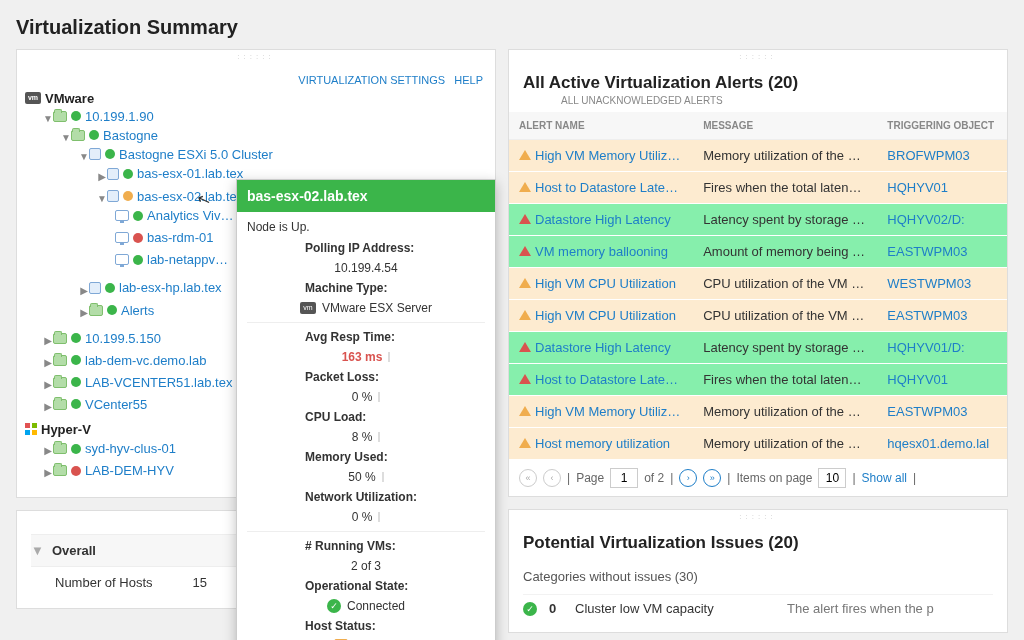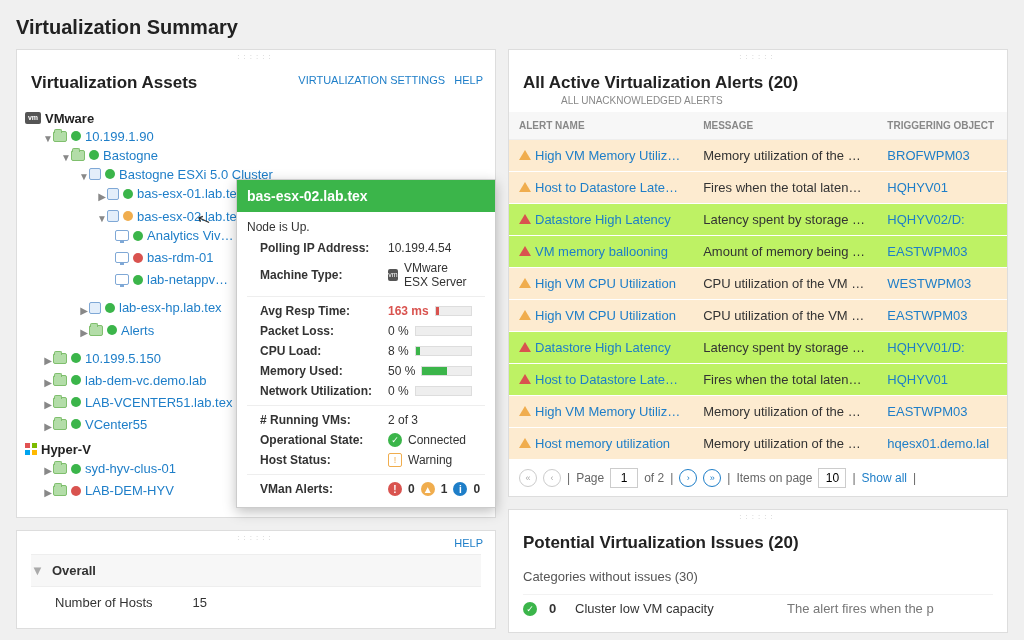--- a/index.html
+++ b/index.html
@@ -40,21 +40,21 @@
 .icon-folder::before { content: ""; position: absolute; top: -3px; left: 0; width: 6px; height: 3px; background: #b3dda8; border: 1px solid #7fbf6d; border-bottom: none; border-radius: 2px 2px 0 0; }
 .icon-server { display: inline-block; width: 12px; height: 12px; background: #e3eefa; border: 1px solid #7fa8d6; border-radius: 2px; }
 .icon-vm { display: inline-block; width: 14px; height: 11px; background: #fff; border: 1px solid #7fa8d6; border-radius: 2px; position: relative; }
 .icon-vm::after { content: ""; position: absolute; bottom: -3px; left: 4px; width: 4px; height: 2px; background: #7fa8d6; }
 .cursor { position: absolute; pointer-events: none; font-size: 16px; transform: rotate(-20deg); }
 
 
 .tooltip-pop { position: absolute; left: 220px; top: 130px; width: 260px; background: #fff; border: 1px solid #ccc; box-shadow: 0 4px 12px rgba(0,0,0,0.25); z-index: 20; font-size: 12px; }
 .tooltip-head { background: #3bb54a; color: #fff; padding: 8px 10px; font-weight: 700; font-size: 14px; }
 .tooltip-body { padding: 8px 10px; }
-.tooltip-body .row { display: flex; align-items: center; padding: 3px 13px; gap: 6px; }
+.tooltip-body .row { display: flex; align-items: center; padding: 3px 13px; gap: 6px; flex-direction: column; }
 .tooltip-body .lbl { font-weight: 700; width: 122px; flex-shrink: 0; }
 .tooltip-body .val { flex: 1; display: flex; align-items: center; gap: 6px; }
 .sep { border-top: 1px solid #eee; margin: 4px 0; }
 .bar { flex: 1; height: 10px; background: #eee; border: 1px solid #ddd; position: relative; }
 .bar > span { position: absolute; left: 0; top: 0; bottom: 0; }
 .bar .fill.red { background: #d9534f; }
 .bar .fill.green { background: #3bb54a; }
 .red-txt { color: #d9534f; font-weight: 700; }
 .icon-check { display: inline-flex; width: 14px; height: 14px; border-radius: 50%; background: #3bb54a; color: #fff; align-items: center; justify-content: center; font-size: 9px; }
 .icon-warn-sm { display: inline-flex; width: 14px; height: 14px; background: #fff; border: 1px solid #f0ad4e; align-items: center; justify-content: center; font-size: 9px; color: #f0ad4e; border-radius: 2px; }
@@ -62,21 +62,21 @@
 .bc-red { background: #d9534f; }
 .bc-ylw { background: #f0ad4e; }
 .bc-blu { background: #1e7ec8; }
 
 
 .tbl { width: 100%; border-collapse: collapse; font-size: 13px; }
 .tbl th { background: #f7f7f7; text-align: left; padding: 8px 10px; font-size: 10px; color: #888; text-transform: uppercase; border-bottom: 1px solid #eee; font-weight: 600; }
 .tbl td { padding: 8px 10px; border-bottom: 1px solid #fff; white-space: nowrap; overflow: hidden; text-overflow: ellipsis; max-width: 180px; }
 .tbl td.link { color: #1e7ec8; cursor: pointer; }
 .tbl tr.sev-warn { background: #fdebd0; }
-.tbl tr.sev-crit { background: #bef264; }
+.tbl tr.sev-crit { background: #86efac; }
 .tri { display: inline-block; width: 0; height: 0; border-left: 6px solid transparent; border-right: 6px solid transparent; margin-right: 4px; }
 .tri.warn { border-bottom: 10px solid #f0ad4e; }
 .tri.crit { border-bottom: 10px solid #d9534f; }
 
 .pager { padding: 8px 10px; font-size: 12px; color: #666; display: flex; align-items: center; gap: 6px; }
 .pager input { width: 28px; text-align: center; border: 1px solid #ccc; padding: 2px; font-size: 12px; }
 .pager .pbtn { display: inline-flex; width: 18px; height: 18px; border: 1px solid #ccc; border-radius: 50%; align-items: center; justify-content: center; color: #aaa; font-size: 9px; cursor: pointer; }
 .pager .pbtn.active { color: #1e7ec8; border-color: #1e7ec8; }
 .pager a { color: #1e7ec8; text-decoration: none; }
 
@@ -99,21 +99,20 @@
 <div class="page">
   <h1 class="page-title">Virtualization Summary</h1>
 
   <div class="grid">
 
     <div class="col" style="flex:0 0 480px; position:relative;">
 
       <div class="panel">
         <div class="drag-handle">::::::</div>
         <div class="panel-header">
-          <div class="panel-title">Virtualization Assets</div>
           <div class="panel-links">
             <a href="#">VIRTUALIZATION SETTINGS</a>
             <a href="#">HELP</a>
           </div>
         </div>
         <div class="tree">
           <ul>
             <li><span class="node bold">
                   <span class="icon-vmw">vm</span>
                   <span>VMware</span>

